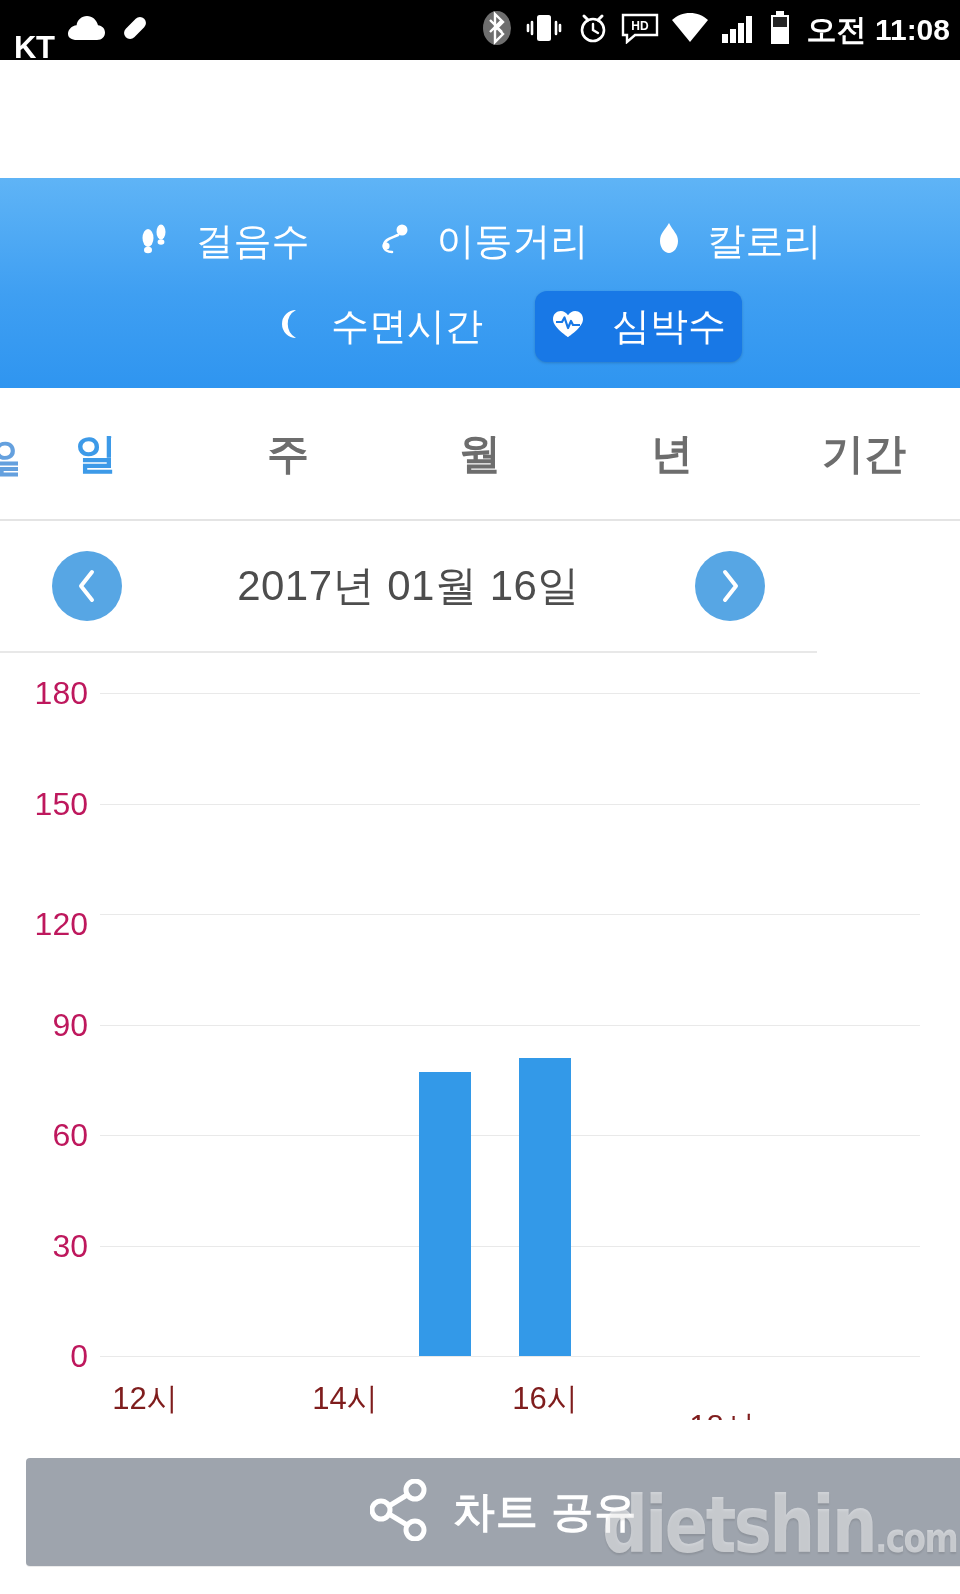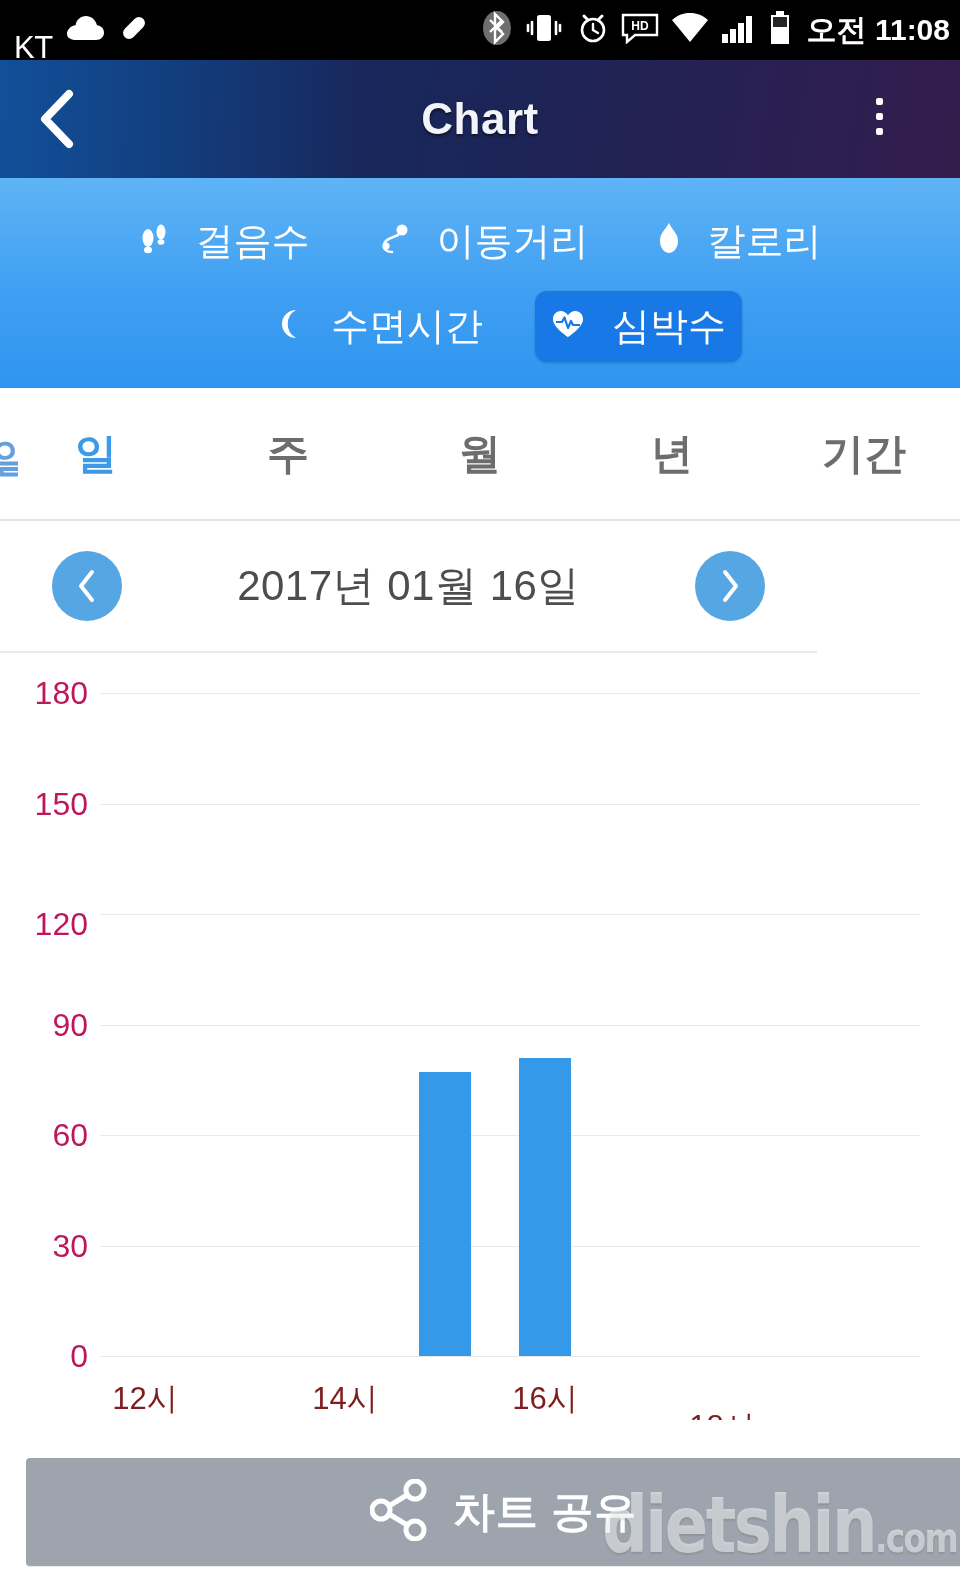--- a/index.html
+++ b/index.html
@@ -11,21 +11,21 @@
   }
   #screen { position: relative; width: 960px; height: 1594px; background:#fff; }
 
   
   .statusbar {
     position: absolute; top: 0; left: 0; width: 960px; height: 60px;
     background: #000; color: #fff;
     display: flex; align-items: center;
   }
   .sb-left { display:flex; align-items:center; gap:12px; padding-left: 14px; }
-  .sb-carrier { font-size: 31px; font-weight: normal; letter-spacing: -0.5px; margin-top: 36px; }
+  .sb-carrier { font-size: 31px; font-weight: bold; letter-spacing: -0.5px; margin-top: 36px; }
   .sb-right {
     position:absolute; right: 10px; top:0; height:60px;
     display:flex; align-items:center; gap:11px;
   }
   .sb-clock { font-size: 30px; font-weight: 700; letter-spacing:0px; margin-left: 4px;}
   .ic { display:inline-block; }
 
   
   .titlebar {
     position: absolute; top: 60px; left:0; width: 960px; height: 118px;
@@ -196,42 +196,20 @@
         <svg width="24" height="36" viewBox="0 0 24 36">
             <rect x="8" y="1" width="8" height="4" fill="#fff"></rect>
             <rect x="3" y="5" width="18" height="29" fill="#fff"></rect>
             <rect x="5" y="7" width="14" height="10" fill="#000" opacity=".85"></rect>
           </svg>
       </span>
       <span class="sb-clock">오전 11:08</span>
     </div>
   </div>
 
-  <div class="titlebar">
-    <div class="tb-back">
-      <svg width="44" height="62" viewBox="0 0 44 62">
-          <path d="M34 6L10 31l24 25" stroke="#fff" stroke-width="8" fill="none" stroke-linecap="round" stroke-linejoin="round"></path>
-        </svg>
-    </div>
-    <div class="tb-title">Chart</div>
-    <div class="tb-menu">
-      <div class="row">
-          <span class="dot"></span>
-          <span class="bar"></span>
-        </div>
-      <div class="row">
-          <span class="dot"></span>
-          <span class="bar"></span>
-        </div>
-      <div class="row">
-          <span class="dot"></span>
-          <span class="bar"></span>
-        </div>
-    </div>
-  </div>
 
   <div class="metricbar">
     <div class="metric-row">
       <div class="metric">
         <span class="glyph">
           <svg width="30" height="34" viewBox="0 0 30 34">
               <ellipse cx="9" cy="16" rx="5.5" ry="9" fill="#fff"></ellipse>
               <ellipse cx="9" cy="28" rx="4" ry="3.2" fill="#fff"></ellipse>
               <ellipse cx="22" cy="10" rx="4.5" ry="7.5" fill="#fff"></ellipse>
               <ellipse cx="22" cy="20" rx="3.4" ry="2.8" fill="#fff"></ellipse>

